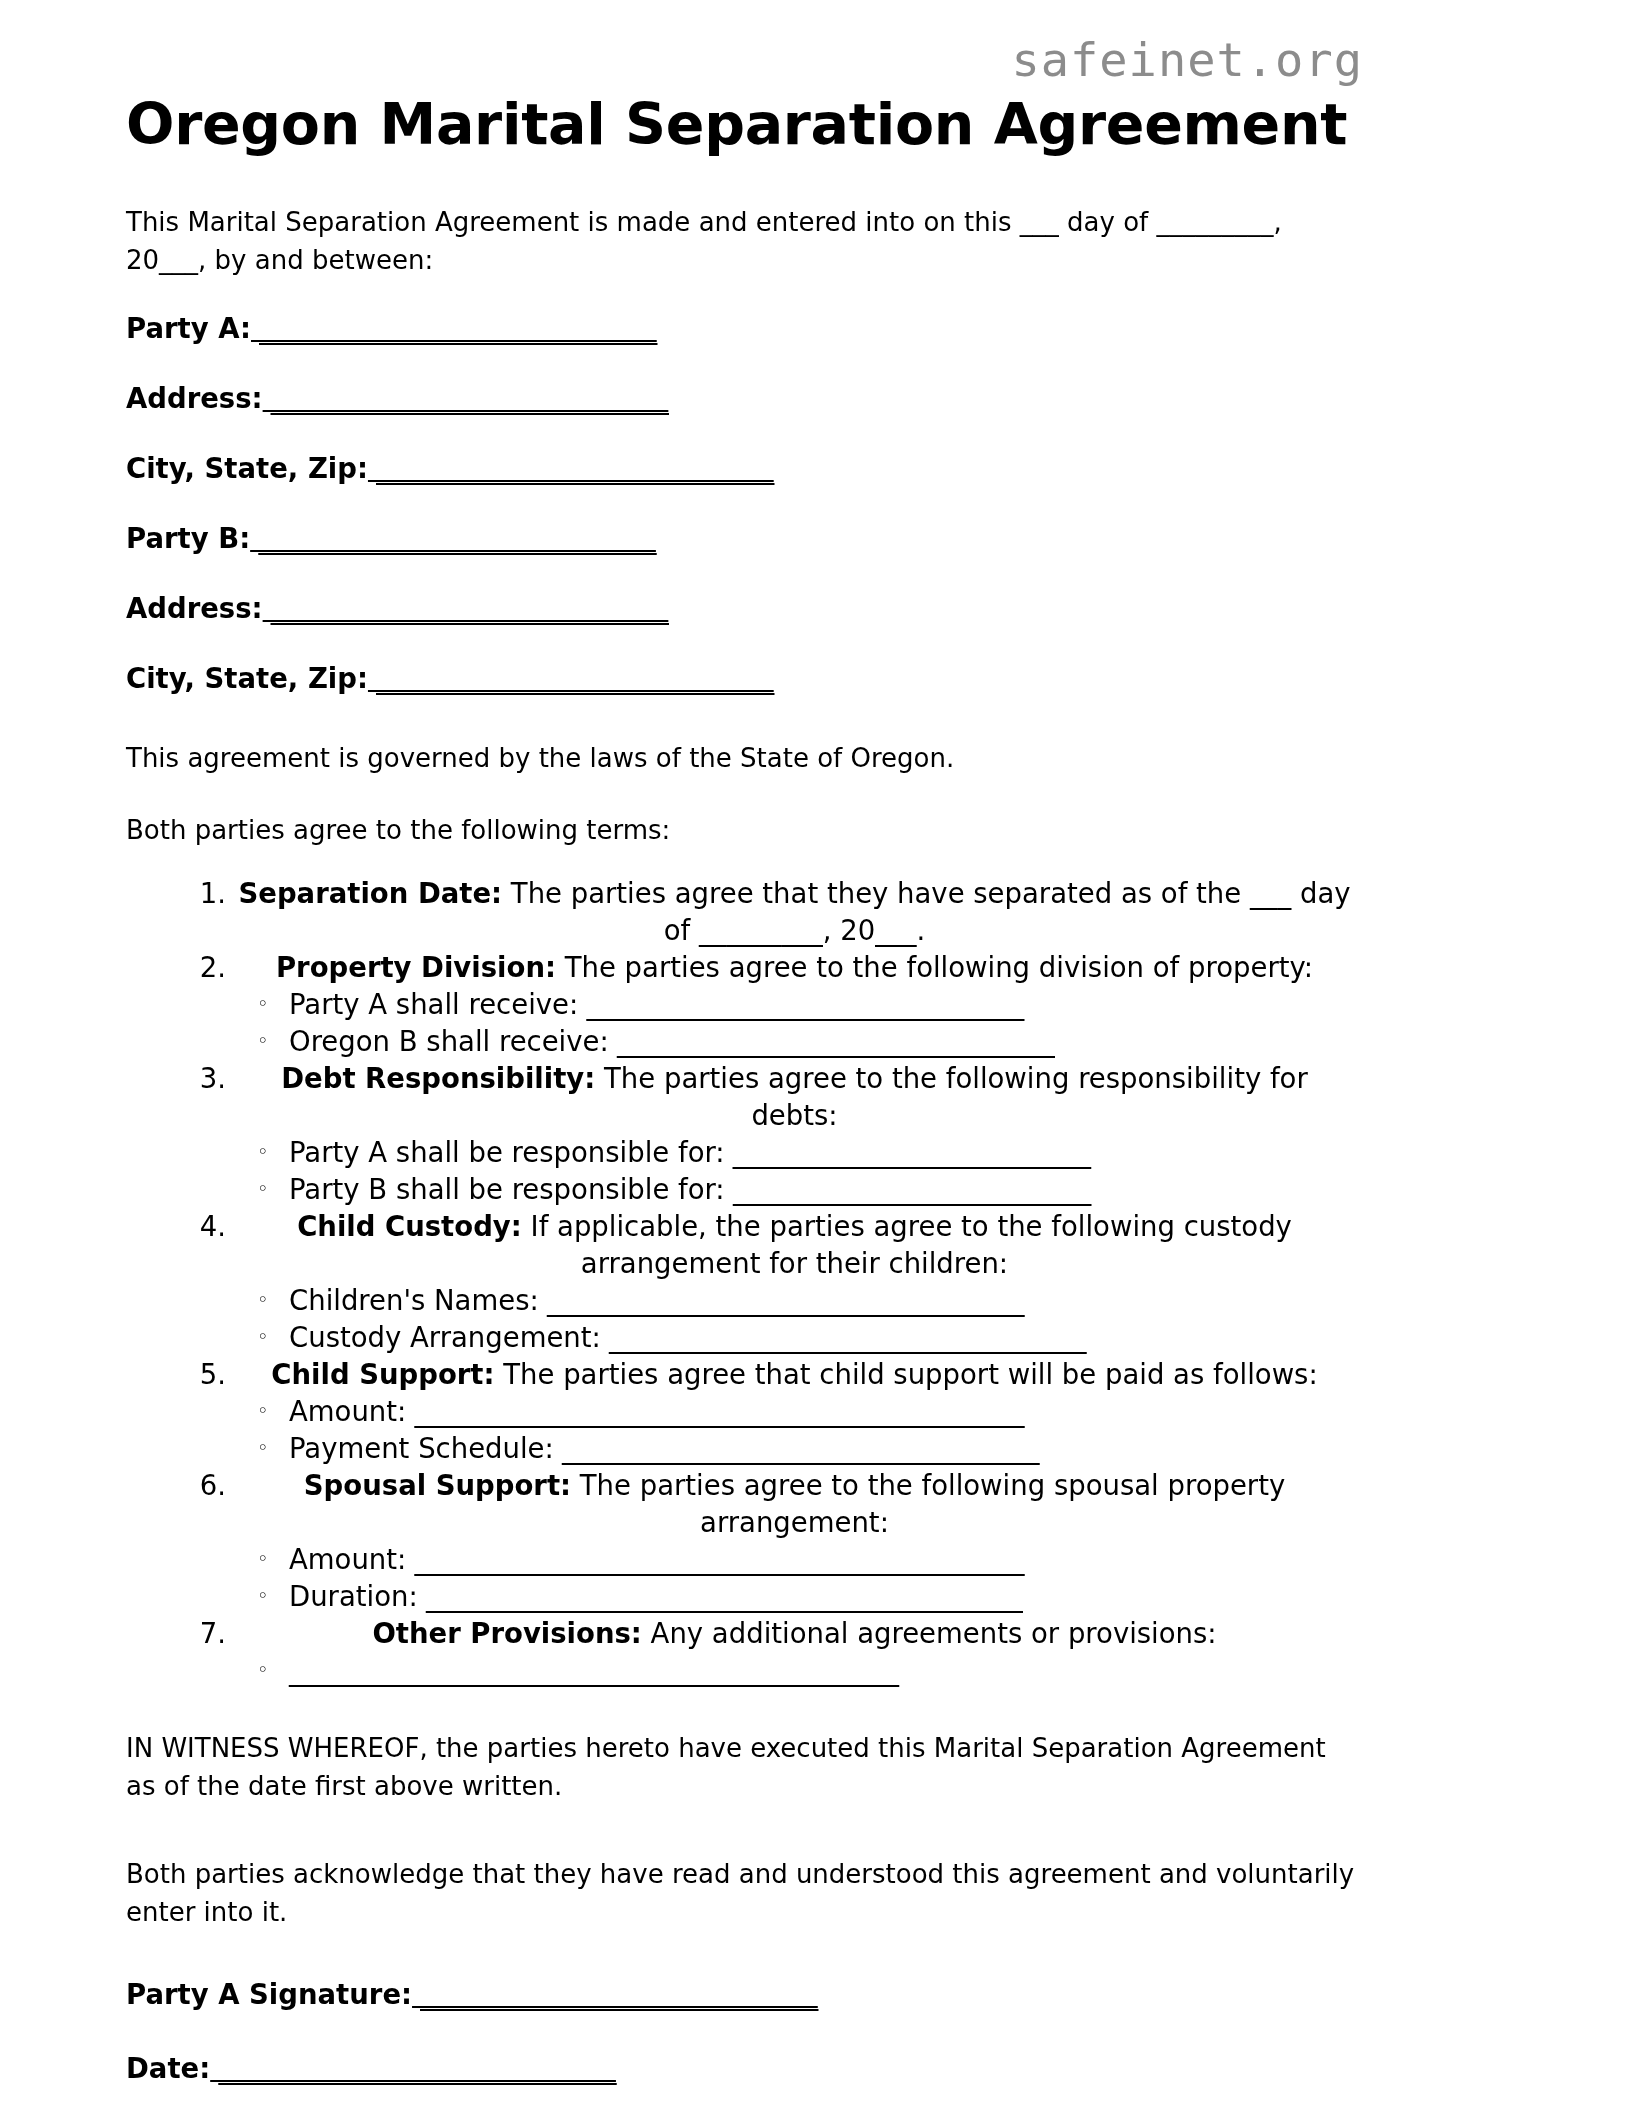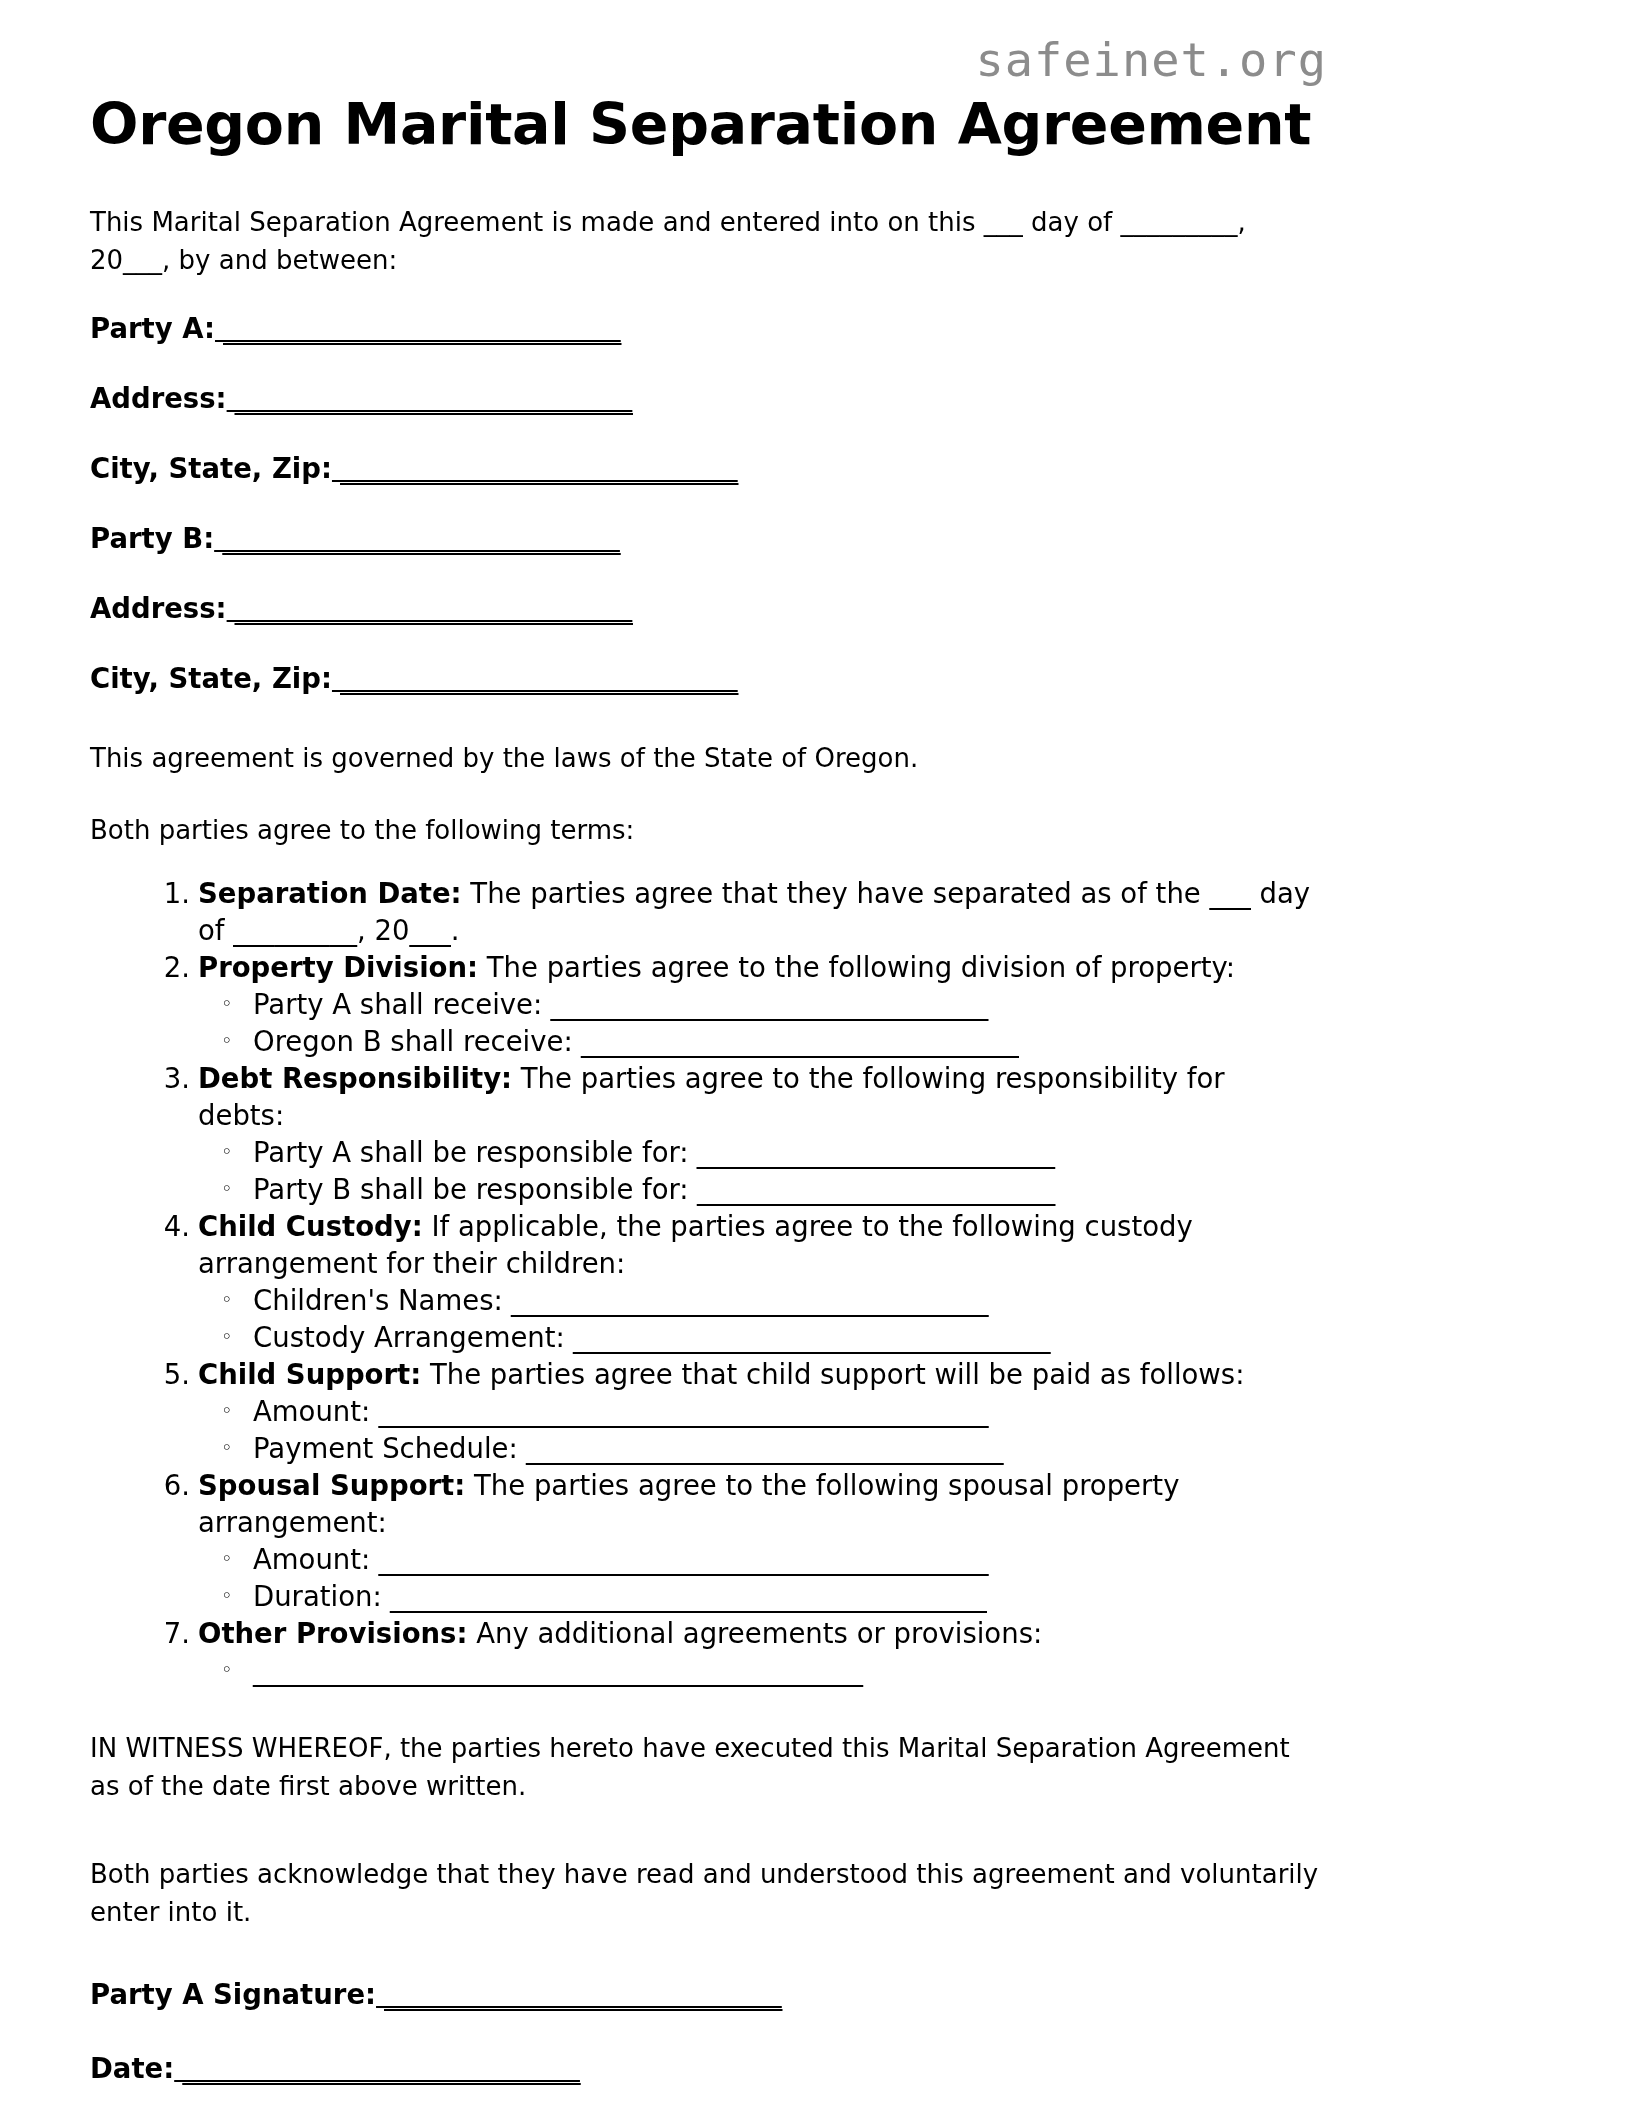--- a/index.html
+++ b/index.html
@@ -17,20 +17,21 @@
     position: relative;
     overflow: hidden;
   }
 
   .page {
     position: relative;
     width: 1409px;
     height: 2127px;
     box-sizing: border-box;
     padding: 0 90px;
+    margin-left: 36px;
   }
 
   
   .watermark {
     position: absolute;
     top: 36px;
     right: 82px;
     font-family: "DejaVu Sans Mono", monospace;
     font-size: 47px;
     letter-spacing: 1px;
@@ -102,20 +103,21 @@
   ol.terms > li > .num {
     position: absolute;
     left: 56px;
     top: 0;
     width: 44px;
     text-align: right;
     font-weight: normal;
   }
   ol.terms > li > .body {
     display: block;
+    text-align: center;
   }
   ol.terms b { font-weight: bold; }
 
   
   ul.subs {
     margin: 0;
     padding: 0;
     list-style: none;
   }
   ul.subs > li {

